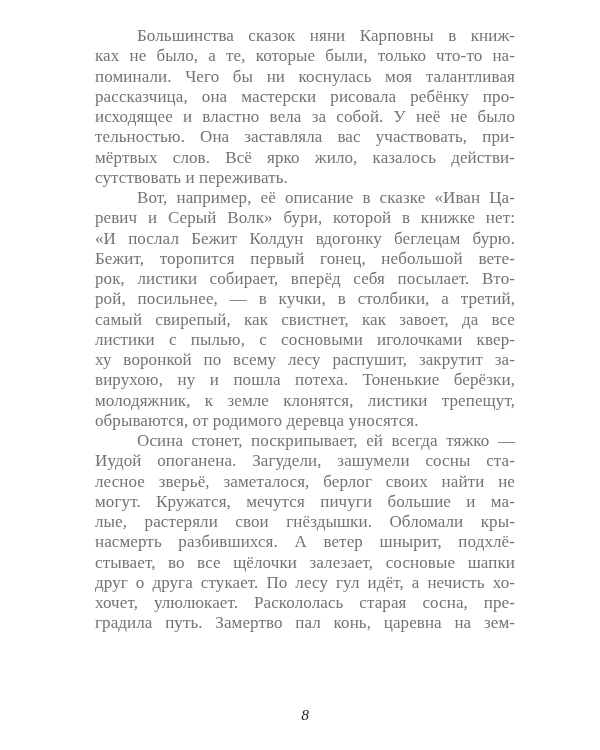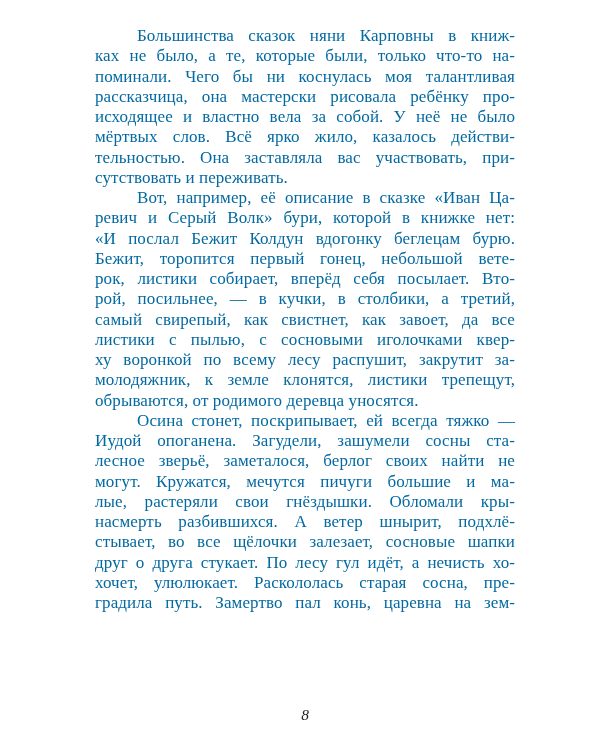--- a/index.html
+++ b/index.html
@@ -17,21 +17,21 @@
   .book-page {
     position: absolute;
     inset: 0;
     background: #ffffff;
   }
   .text-column {
     position: absolute;
     left: 95px;
     top: 26px;
     width: 420px;
-    color: #0369a1;
+    color: #737373;
     font-size: 17px;
     line-height: 20.25px;
   }
   .text-line {
     height: 20.25px;
     text-align: justify;
     text-align-last: justify;
     white-space: nowrap;
     letter-spacing: 0.1px;
   }
@@ -55,32 +55,33 @@
 </head>
 <body>
 
 <div class="book-page">
   <div class="text-column">
       <div class="text-line indent">Большинства сказок няни Карповны в книж-</div>
       <div class="text-line">ках не было, а те, которые были, только что-то на-</div>
       <div class="text-line">поминали. Чего бы ни коснулась моя талантливая</div>
       <div class="text-line">рассказчица, она мастерски рисовала ребёнку про-</div>
       <div class="text-line">исходящее и властно вела за собой. У неё не было</div>
+      <div class="text-line">тельностью. Она заставляла вас участвовать, при-</div>
       <div class="text-line">мёртвых слов. Всё ярко жило, казалось действи-</div>
-      <div class="text-line">тельностью. Она заставляла вас участвовать, при-</div>
       <div class="text-line para-end">сутствовать и переживать.</div>
       <div class="text-line indent">Вот, например, её описание в сказке «Иван Ца-</div>
       <div class="text-line">ревич и Серый Волк» бури, которой в книжке нет:</div>
       <div class="text-line">«И послал Бежит Колдун вдогонку беглецам бурю.</div>
       <div class="text-line">Бежит, торопится первый гонец, небольшой вете-</div>
       <div class="text-line">рок, листики собирает, вперёд себя посылает. Вто-</div>
       <div class="text-line">рой, посильнее, — в кучки, в столбики, а третий,</div>
       <div class="text-line">самый свирепый, как свистнет, как завоет, да все</div>
       <div class="text-line">листики с пылью, с сосновыми иголочками квер-</div>
       <div class="text-line">ху воронкой по всему лесу распушит, закрутит за-</div>
+      <div class="text-line">вирухою, ну и пошла потеха. Тоненькие берёзки,</div>
       <div class="text-line">молодяжник, к земле клонятся, листики трепещут,</div>
       <div class="text-line para-end">обрываются, от родимого деревца уносятся.</div>
       <div class="text-line indent">Осина стонет, поскрипывает, ей всегда тяжко —</div>
       <div class="text-line">Иудой опоганена. Загудели, зашумели сосны ста-</div>
       <div class="text-line">лесное зверьё, заметалося, берлог своих найти не</div>
       <div class="text-line">могут. Кружатся, мечутся пичуги большие и ма-</div>
       <div class="text-line">лые, растеряли свои гнёздышки. Обломали кры-</div>
       <div class="text-line">насмерть разбившихся. А ветер шнырит, подхлё-</div>
       <div class="text-line">стывает, во все щёлочки залезает, сосновые шапки</div>
       <div class="text-line">друг о друга стукает. По лесу гул идёт, а нечисть хо-</div>

